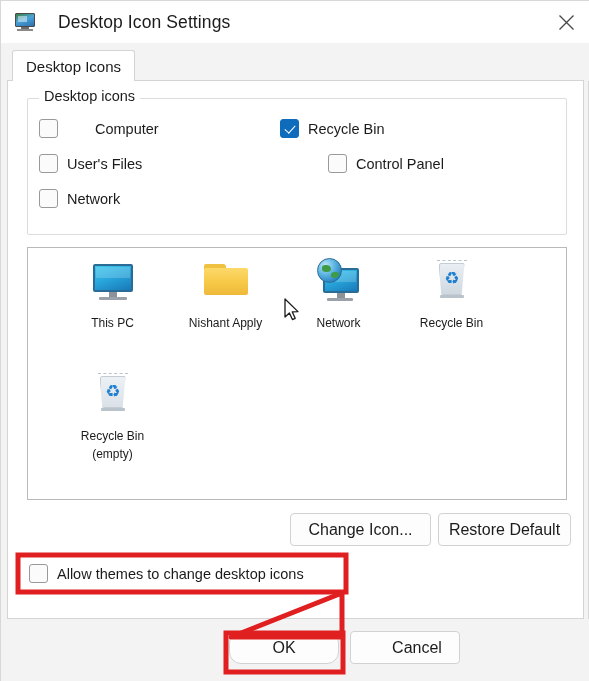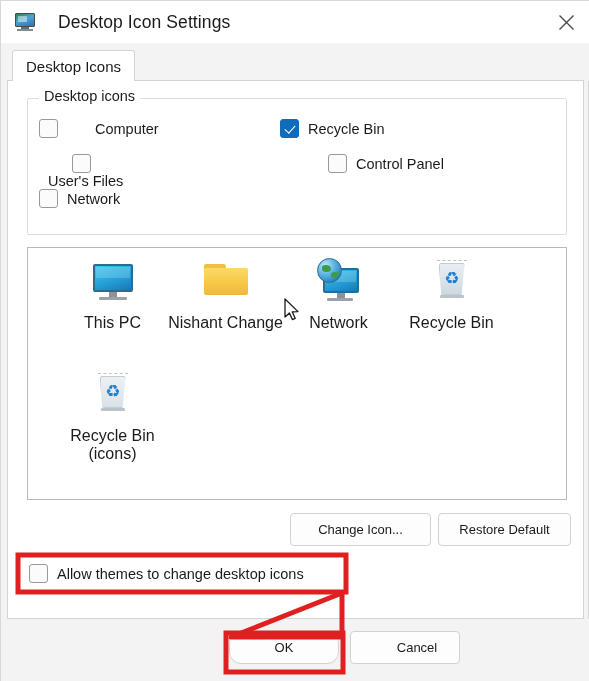--- a/index.html
+++ b/index.html
@@ -150,21 +150,21 @@
     width: 115px;
     text-align: center;
   }
   .icon-art {
     height: 50px;
     position: relative;
     margin: 0 auto 4px auto;
     width: 48px;
   }
   .icon-caption {
-    font-size: 16px;
+    font-size: 12px;
     color: #1b1b1b;
     line-height: 18px;
   }
 
   
   .mon-screen {
     position: absolute; left: 4px; top: 4px; width: 40px; height: 28px;
     background: linear-gradient(160deg,#39c6ec 0%,#29a8dd 45%,#1878b8 100%);
     border: 2px solid #2a6c96;
     border-radius: 2px;
@@ -253,21 +253,21 @@
     z-index: 9;
     pointer-events: none;
   }
 
   
   .btn {
     position: absolute;
     background: #fdfdfd;
     border: 1px solid #d2d2d2;
     border-radius: 4px;
-    font-size: 13px;
+    font-size: 16px;
     color: #1b1b1b;
     display: flex; align-items: center; justify-content: center;
     cursor: pointer;
     font-family: "Liberation Sans", sans-serif;
     white-space: nowrap;
   }
   #btn-change-icon { left: 282px; top: 432px; width: 141px; height: 33px; }
   #btn-restore-default { left: 430px; top: 432px; width: 133px; height: 33px; }
 
   
@@ -325,21 +325,21 @@
   <div id="page">
 
     <div id="group-desktop-icons">
       <div id="group-legend">Desktop icons</div>
 
       <div class="cb-row" style="left:11px; top:20px;gap:28px;">
         <span class="cb-box"></span>
         <span class="cb-label">Computer</span>
       </div>
 
-      <div class="cb-row" style="left:11px; top:55px;flex-direction:column;">
+      <div class="cb-row" style="left:11px; top:55px;">
         <span class="cb-box"></span>
         <span class="cb-label">User's Files</span>
       </div>
 
       <div class="cb-row" style="left:11px; top:90px;">
         <span class="cb-box"></span>
         <span class="cb-label">Network</span>
       </div>
 
       <div class="cb-row" style="left:252px; top:20px;">
@@ -364,21 +364,21 @@
           <div class="mon-foot"></div>
         </div>
         <div class="icon-caption">This PC</div>
       </div>
 
       <div class="icon-cell" style="left:140px; top:12px;">
         <div class="icon-art">
           <div class="folder-back"></div>
           <div class="folder-front"></div>
         </div>
-        <div class="icon-caption">Nishant Change</div>
+        <div class="icon-caption">Nishant Apply</div>
       </div>
 
       <div class="icon-cell" style="left:253px; top:12px;">
         <div class="icon-art">
           <div class="mon-screen" style="left:8px; top:8px; width:36px; height:25px;">
               <div class="mon-screen-inner"></div>
             </div>
           <div class="mon-neck" style="left:22px; top:33px;"></div>
           <div class="mon-foot" style="left:12px; top:38px; width:26px;"></div>
           <div class="globe" style="left:2px; top:-2px;"></div>
@@ -397,21 +397,21 @@
       </div>
 
       <div class="icon-cell" style="left:27px; top:125px;">
         <div class="icon-art">
           <div class="bin-lid"></div>
           <div class="bin-body"></div>
           <div class="bin-sym">♻</div>
           <div class="bin-base"></div>
         </div>
         <div class="icon-caption">Recycle Bin</div>
-        <div class="icon-caption">(icons)</div>
+        <div class="icon-caption">(empty)</div>
       </div>
     </div>
 
     <div class="btn" id="btn-change-icon">
       <span>Change Icon...</span>
     </div>
     <div class="btn" id="btn-restore-default">
       <span>Restore Default</span>
     </div>
 

